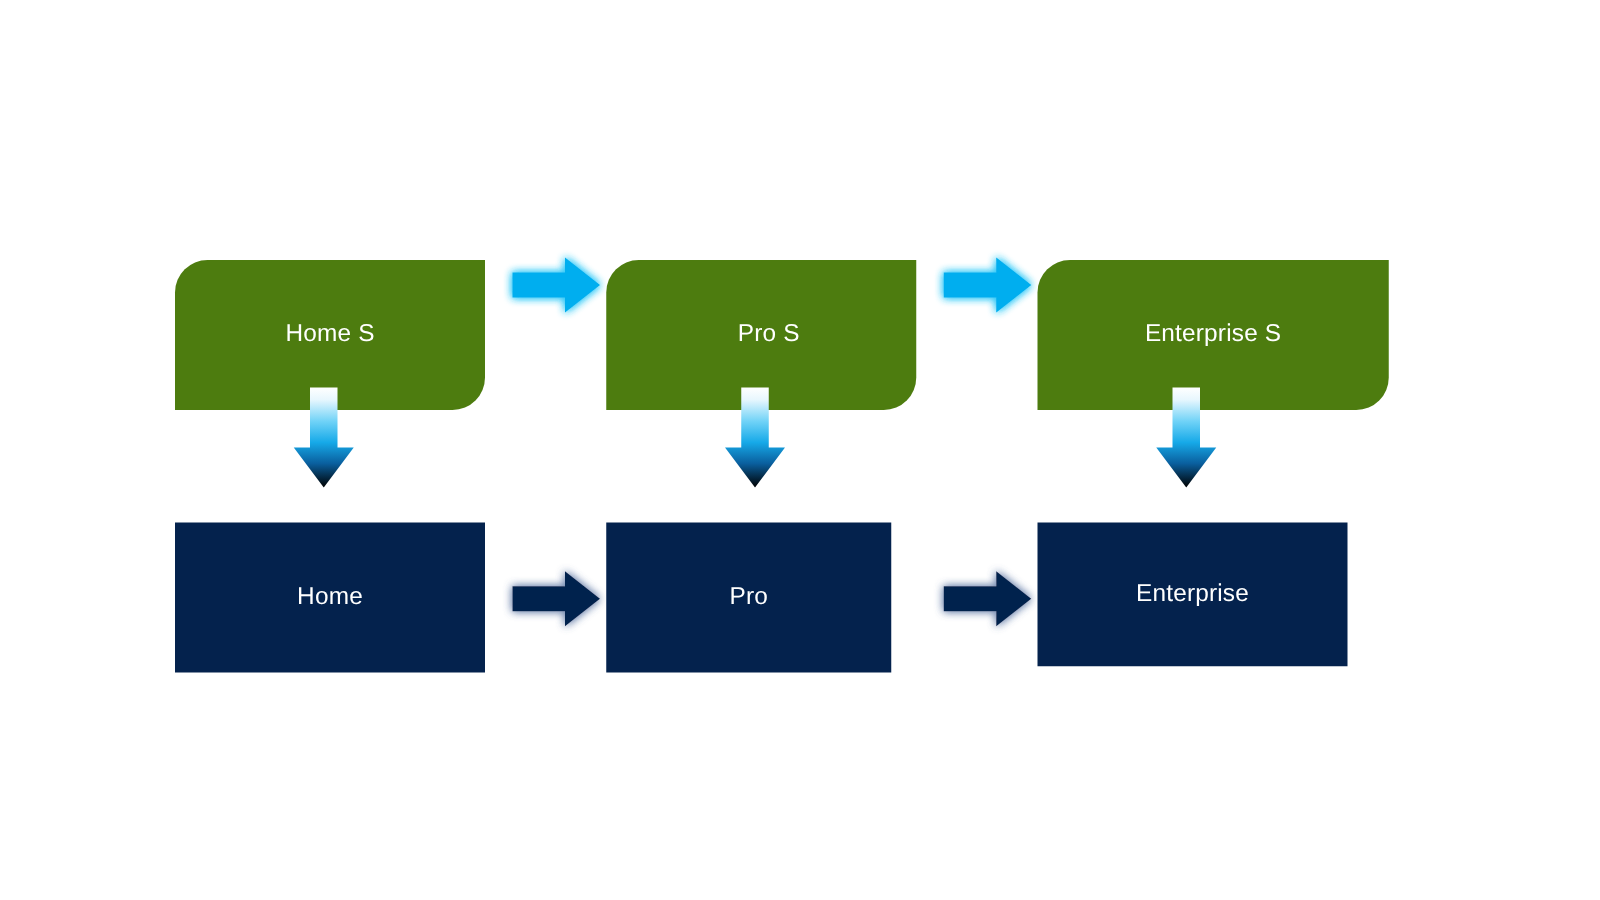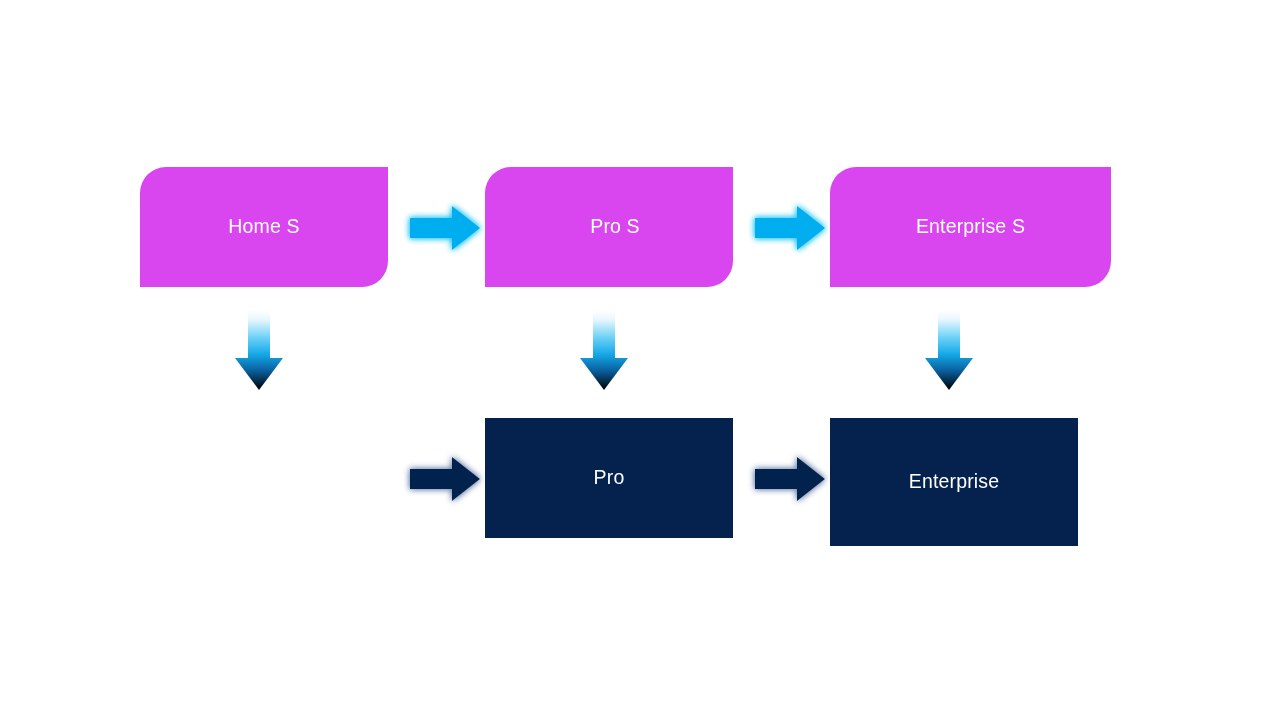--- a/index.html
+++ b/index.html
@@ -34,22 +34,23 @@
     font-size: 19.5px;
     font-weight: 400;
     letter-spacing: 0.15px;
     line-height: 1.2;
     text-align: center;
     user-select: none;
   }
 
   
   .node.service {
-    background: #d946ef;
+    background: #4d7c0f;
     border-radius: 26px 0 26px 0;
+    margin-top: 41px;
   }
 
   
   .node.product {
     background: #04224D;
     border-radius: 0;
   }
 
   
   .arrow {
@@ -138,26 +139,29 @@
       <polygon points="20,0 42,0 42,48 55,48 31,80 7,48 20,48" fill="url(#grad-down)"></polygon>
     </svg>
   </div>
 
   <div class="arrow" style="left:918px; top:310px;">
     <svg width="62" height="84" viewBox="0 0 62 84">
       <polygon points="20,0 42,0 42,48 55,48 31,80 7,48 20,48" fill="url(#grad-down)"></polygon>
     </svg>
   </div>
 
+  <div class="node product" style="left:140px; top:418px; width:248px; height:120px;">
+    <span>Home</span>
+  </div>
 
-  <div class="node product" style="left:485px; top:418px; width:248px; height:120px;">
+  <div class="node product" style="left:485px; top:418px; width:228px; height:120px;">
     <span>Pro</span>
   </div>
 
-  <div class="node product" style="left:830px; top:418px; width:248px; height:128px;">
+  <div class="node product" style="left:830px; top:418px; width:248px; height:115px;">
     <span>Enterprise</span>
   </div>
 
   <div class="arrow" style="left:404px; top:451px;">
     <svg width="82" height="56" viewBox="0 0 82 56">
       <polygon points="6,18 48,18 48,6 76,28 48,50 48,38 6,38" fill="#04224D" filter="url(#glow-navy)"></polygon>
     </svg>
   </div>
 
   <div class="arrow" style="left:749px; top:451px;">

